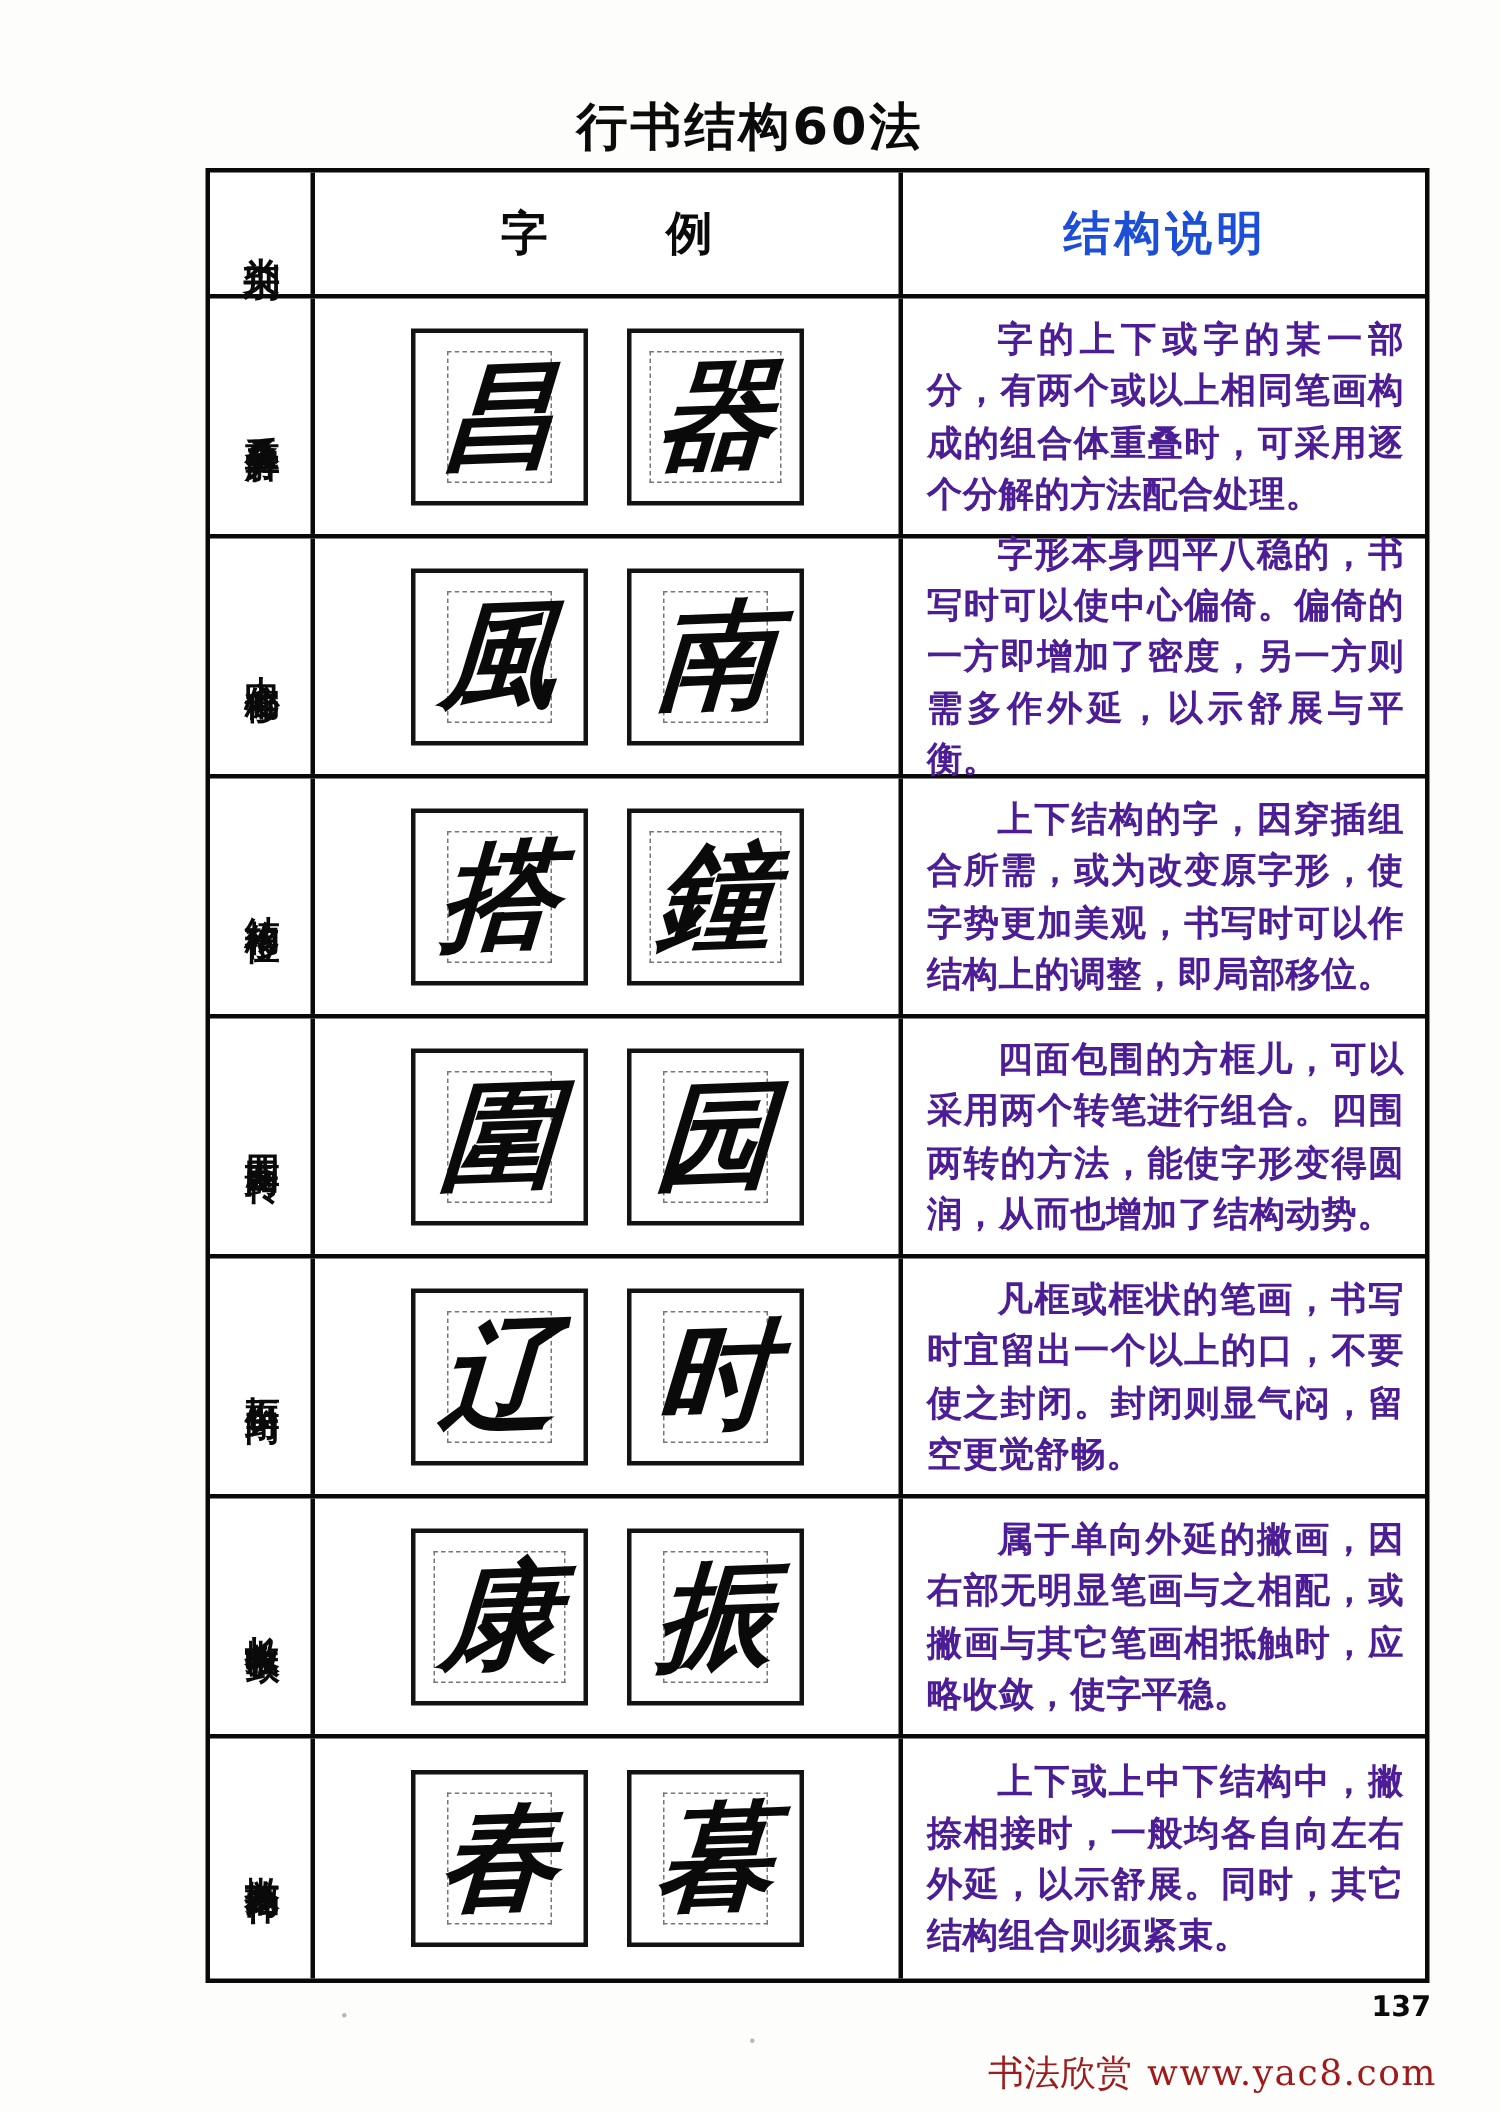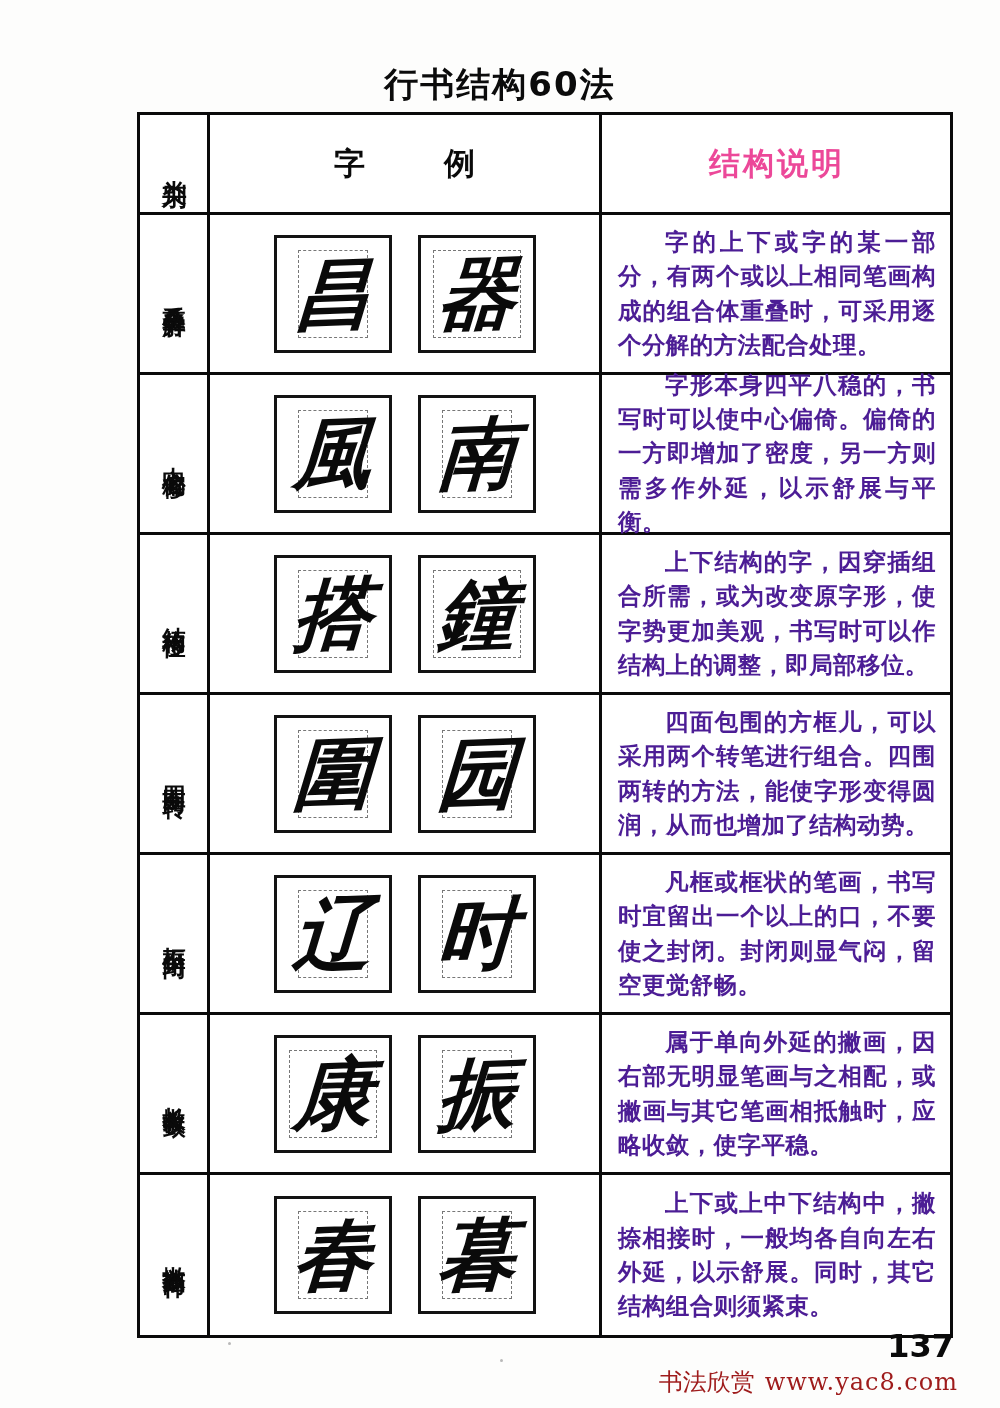--- a/index.html
+++ b/index.html
@@ -75,21 +75,21 @@
   }
   .cell-desc {
     flex: 1 1 auto;
     box-sizing: border-box;
     padding: 10px 14px 10px 16px;
     display: flex;
     align-items: center;
   }
 
   
-  .hdr { height: 100px; }
+  .hdr { height: 84px; }
   .hdr .cell-cat { font-size: 0; }
   .hdr-cat-text {
     writing-mode: vertical-rl;
     text-orientation: upright;
     font-size: 25px;
     font-weight: bold;
     letter-spacing: 5px;
     line-height: 1.05;
     color: #0a0a0a;
   }
@@ -100,21 +100,21 @@
     text-indent: 24px;
     color: #0a0a0a;
   }
   .hdr-desc {
     justify-content: center;
   }
   .hdr-desc-text {
     font-size: 31px;
     font-weight: bold;
     letter-spacing: 3px;
-    color: #ec4899;
+    color: #1d4ed8;
     font-family: Liberation Serif, serif;
   }
 
   
   .body-row { height: 160px; }
 
   .cat-text {
     writing-mode: vertical-rl;
     text-orientation: upright;
     font-size: 23px;
@@ -172,21 +172,21 @@
     text-align: justify;
     font-weight: bold;
     font-family: "DejaVu Sans", "Liberation Sans", sans-serif;
   }
 
   
   .page-number {
     position: absolute;
     right: 46px;
     top: 1327px;
-    font-size: 32px;
+    font-size: 19px;
     font-weight: bold;
     color: #0a0a0a;
     font-family: "DejaVu Sans", "Liberation Sans", sans-serif;
   }
   .watermark {
     position: absolute;
     right: 42px;
     top: 1366px;
     font-size: 24px;
     color: #9e1b1b;

